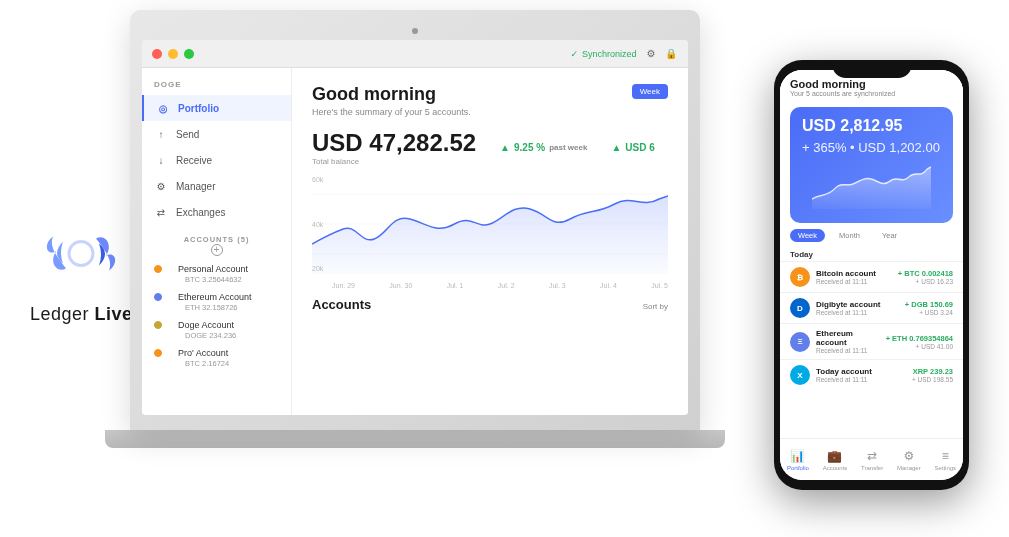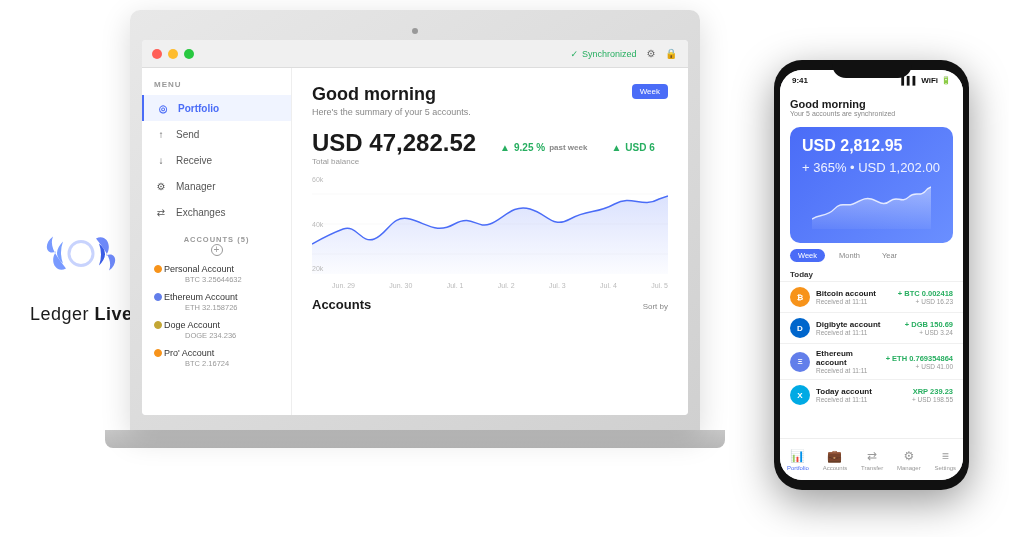--- a/index.html
+++ b/index.html
@@ -198,21 +198,21 @@
       flex-direction: column;
       padding: 4px 12px;
       gap: 1px;
     }
     .account-name {
       font-size: 9px;
       color: #333;
       font-weight: 500;
       display: flex;
       align-items: center;
-      gap: 2px;
+      gap: 16px;
     }
     .account-addr {
       font-size: 7.5px;
       color: #999;
       padding-left: 31px;
     }
     .account-dot {
       width: 8px;
       height: 8px;
       border-radius: 50%;
@@ -535,21 +535,21 @@
             <span>Synchronized</span>
           </div>
           <span style="cursor:pointer;">⚙</span>
           <span style="cursor:pointer;">🔒</span>
         </div>
       </div>
 
       <div class="app-body">
 
         <div class="sidebar">
-          <div class="sidebar-menu-label">MENU</div>
+          <div class="sidebar-menu-label">DOGE</div>
 
           <div class="sidebar-item active">
             <div class="sidebar-icon">◎</div>
             <span>Portfolio</span>
           </div>
           <div class="sidebar-item">
             <div class="sidebar-icon">↑</div>
             <span>Send</span>
           </div>
           <div class="sidebar-item">
@@ -668,28 +668,20 @@
       </div>
     </div>
   </div>
   <div class="macbook-base"></div>
 </div>
 
 <div class="phone-wrapper">
   <div class="phone-notch"></div>
   <div class="phone-screen">
 
-    <div class="phone-status-bar">
-      <span>9:41</span>
-      <div class="phone-status-right">
-        <span>▌▌▌</span>
-        <span>WiFi</span>
-        <span>🔋</span>
-      </div>
-    </div>
 
     <div class="phone-content">
 
       <div class="phone-header">
         <div class="phone-greeting">Good morning</div>
         <div class="phone-sub">Your 5 accounts are synchronized</div>
       </div>
 
       <div class="phone-balance-card">
         <div class="phone-balance-amount">USD 2,812.95</div>

